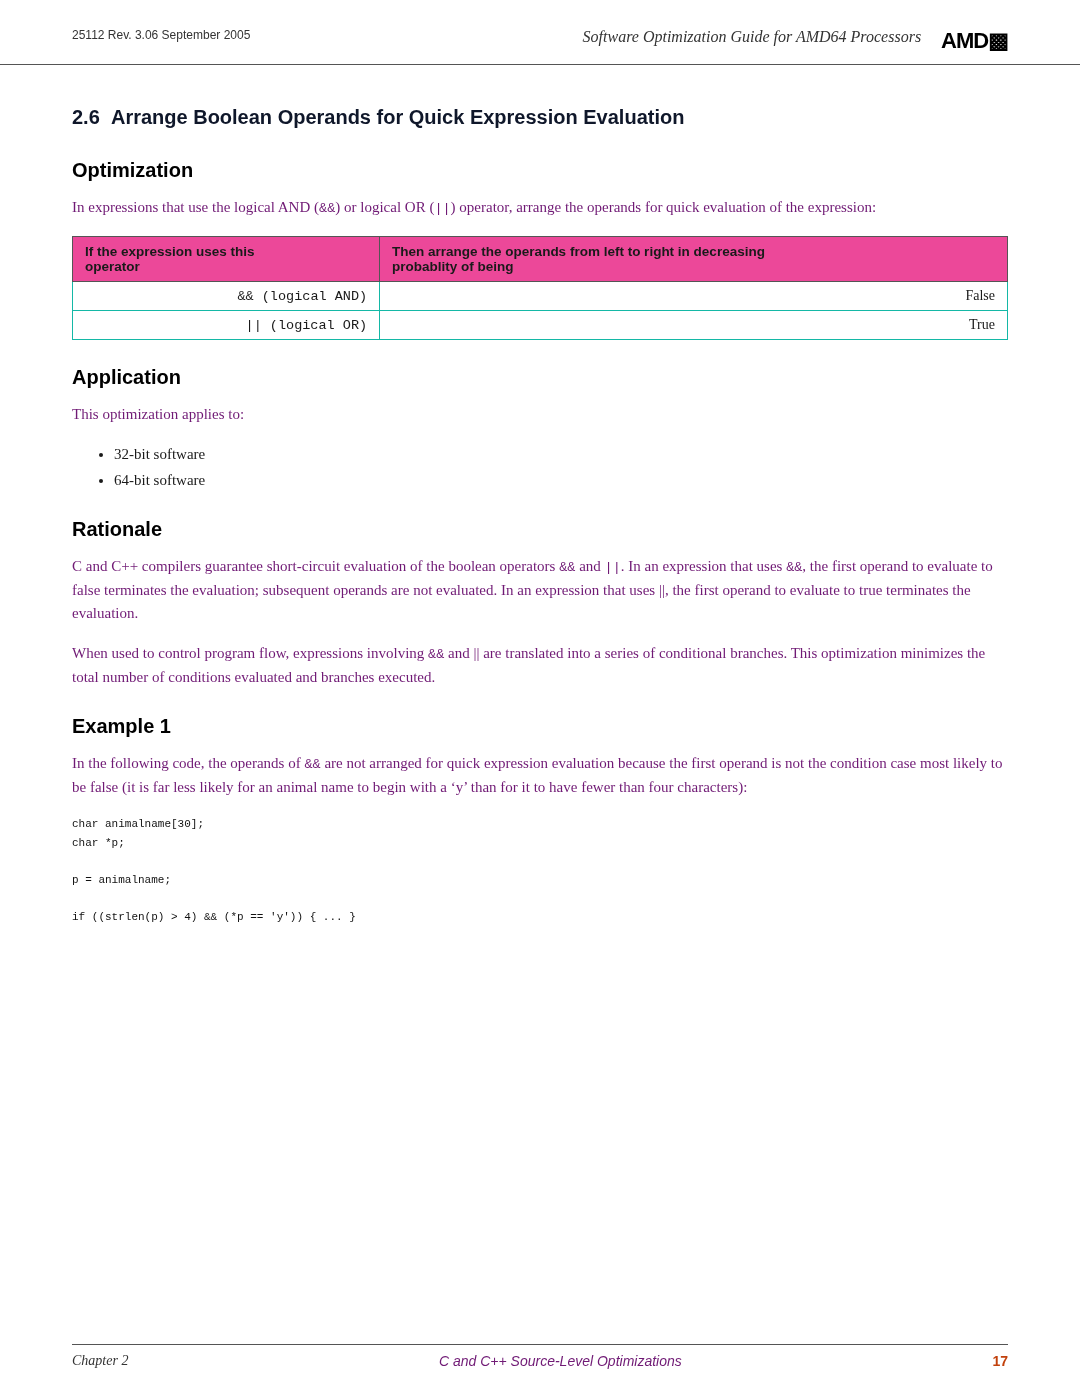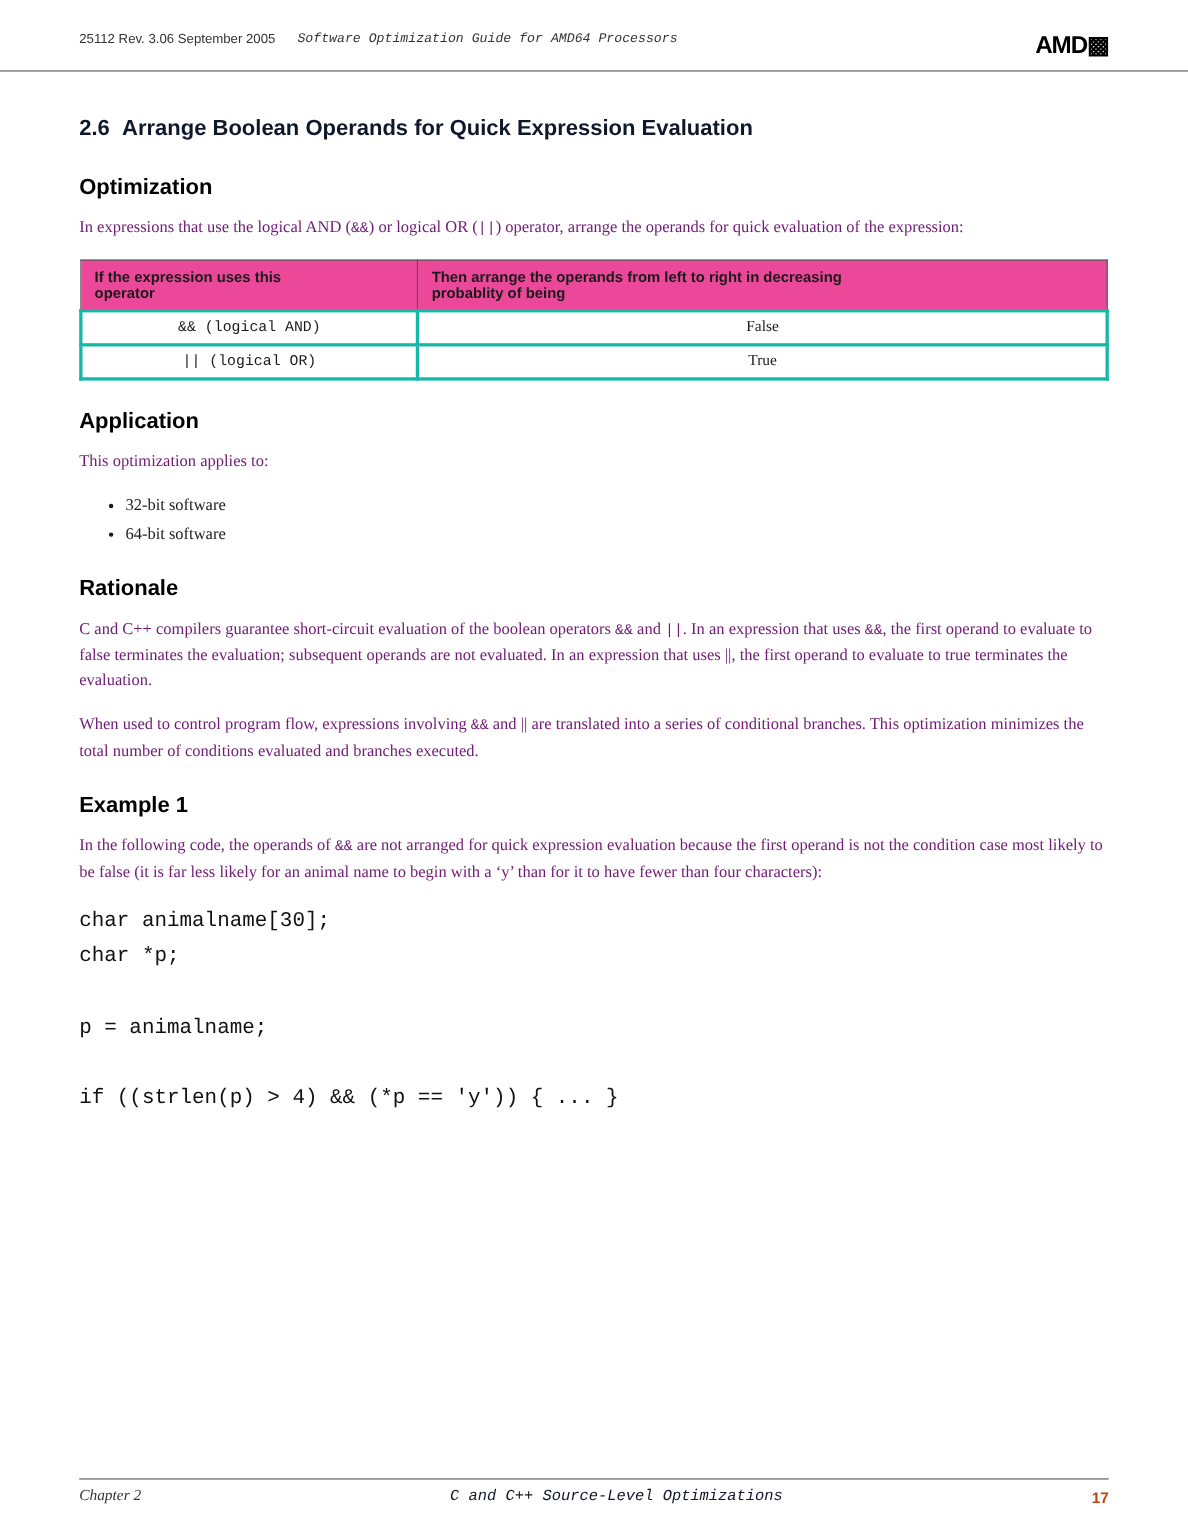--- a/index.html
+++ b/index.html
@@ -35,25 +35,25 @@
       border-bottom: 1px solid #555;
     }
 
     .header-left {
       font-size: 12px;
       color: #333;
       font-family: Arial, sans-serif;
     }
 
     .header-center {
-      font-size: 12px;
+      font-size: 16px;
       color: #333;
       font-style: italic;
-      font-family: Liberation Mono, monospace;
-      text-align: left;
+      font-family: Liberation Serif, serif;
+      text-align: right;
       flex: 1;
       padding: 0 20px;
     }
 
     .amd-logo {
       font-family: Arial, sans-serif;
       font-size: 22px;
       font-weight: bold;
       color: #000;
       letter-spacing: -1px;
@@ -112,23 +112,23 @@
       padding: 7px 12px;
       text-align: left;
       font-family: Arial, sans-serif;
       font-weight: bold;
       font-size: 13.5px;
       background: #ec4899;
       vertical-align: top;
     }
 
     .operator-table td {
-      border: 3px solid #14b8a6;
+      border: 1px solid #14b8a6;
       padding: 6px 12px;
-      text-align: center;
+      text-align: right;
       font-family: 'Times New Roman', Times, serif;
       font-size: 14px;
       vertical-align: top;
     }
 
     
     .bullet-list {
       margin-left: 42px;
       margin-bottom: 16px;
     }
@@ -137,21 +137,21 @@
       font-size: 15px;
       line-height: 1.6;
       font-family: 'Times New Roman', Times, serif;
       list-style-type: disc;
       margin-bottom: 2px;
     }
 
     
     .code-block {
       font-family: 'Courier New', Courier, monospace;
-      font-size: 19px;
+      font-size: 11px;
       line-height: 1.7;
       margin-bottom: 18px;
       margin-top: 4px;
       color: #111;
     }
 
     
     .page-footer {
       position: absolute;
       bottom: 28px;
@@ -165,24 +165,24 @@
     }
 
     .footer-left {
       font-family: 'Times New Roman', Times, serif;
       font-style: italic;
       font-size: 14px;
       color: #333;
     }
 
     .footer-center {
-      font-family: Liberation Mono, monospace;
+      font-family: Liberation Sans, sans-serif;
       font-style: italic;
       font-size: 14px;
-      color: #0f172a;
+      color: #701a75;
       text-align: center;
       flex: 1;
       padding: 0 20px;
     }
 
     .footer-right {
       font-family: Arial, sans-serif;
       font-size: 14px;
       color: #c2410c;
       font-weight: bold;

